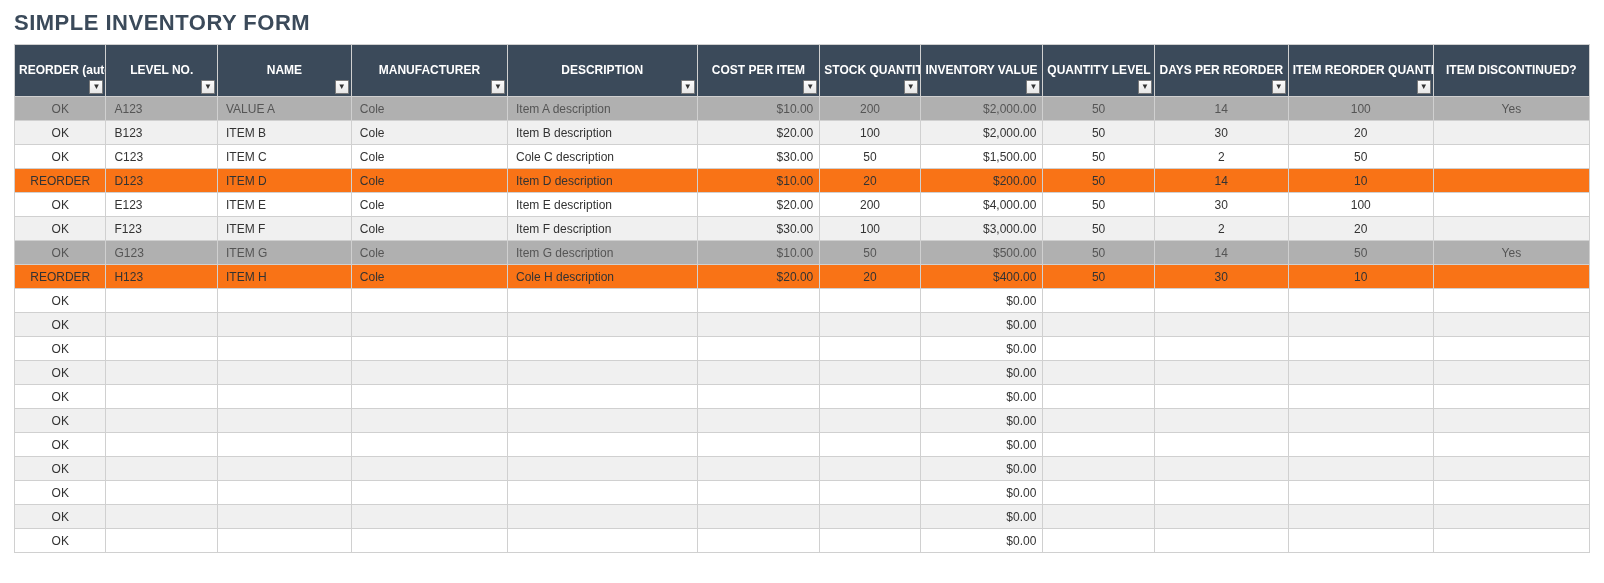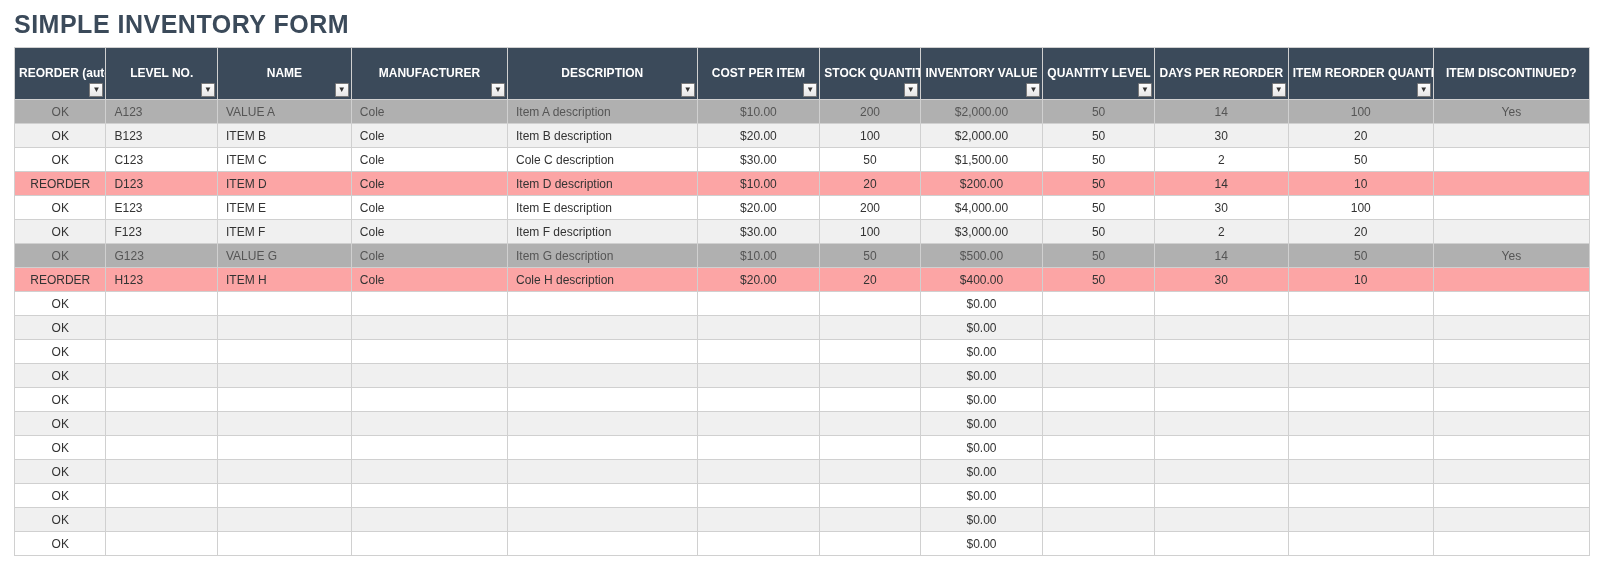--- a/index.html
+++ b/index.html
@@ -4,21 +4,21 @@
 <style>
   body {
     margin: 0;
     padding: 10px 14px;
     font-family: Arial, Helvetica, sans-serif;
     font-size: 12px;
     background: #fff;
     color: #333;
   }
   .title {
-    font-size: 25px;
+    font-size: 22px;
     font-weight: 700;
     letter-spacing: .5px;
     color: #3b4a5a;
     margin: 0 0 8px 0;
   }
   table {
     border-collapse: collapse;
     width: 100%;
     table-layout: fixed;
   }
@@ -68,27 +68,27 @@
   col.c-desc     { width: 170px; }
   col.c-cost     { width: 110px; }
   col.c-stock    { width: 90px; }
   col.c-value    { width: 110px; }
   col.c-rlevel   { width: 100px; }
   col.c-days     { width: 120px; }
   col.c-rqty     { width: 130px; }
   col.c-disc     { width: 140px; }
 
   .al-center { text-align: center; }
-  .al-right  { text-align: center;  }
+  .al-right  { text-align: right;  }
   .al-left   { text-align: left; padding-left: 8px; }
 
   tr.even td { background: #f0f0f0; }
   tr.odd  td { background: #ffffff; }
   tr.discontinued td { background: #b0b0b0; color:#555; }
-  tr.reorder td { background: #fca5a5; }
+  tr.reorder td { background: #f97316; }
 </style>
 </head>
 <body>
 
 <h1 class="title">SIMPLE INVENTORY FORM</h1>
 
 <table>
   <colgroup>
     <col class="c-reorder">
       <col class="c-itemno">
@@ -235,21 +235,21 @@
         <td class="al-center">100</td>
         <td class="al-right">$3,000.00</td>
         <td class="al-center">50</td>
         <td class="al-center">2</td>
         <td class="al-center">20</td>
         <td class="al-center"></td>
       </tr>
       <tr class="discontinued">
         <td class="al-center">OK</td>
         <td class="al-left">G123</td>
-        <td class="al-left">VALUE G</td>
+        <td class="al-left">ITEM G</td>
         <td class="al-left">Cole</td>
         <td class="al-left">Item G description</td>
         <td class="al-right">$10.00</td>
         <td class="al-center">50</td>
         <td class="al-right">$500.00</td>
         <td class="al-center">50</td>
         <td class="al-center">14</td>
         <td class="al-center">50</td>
         <td class="al-center">Yes</td>
       </tr>

